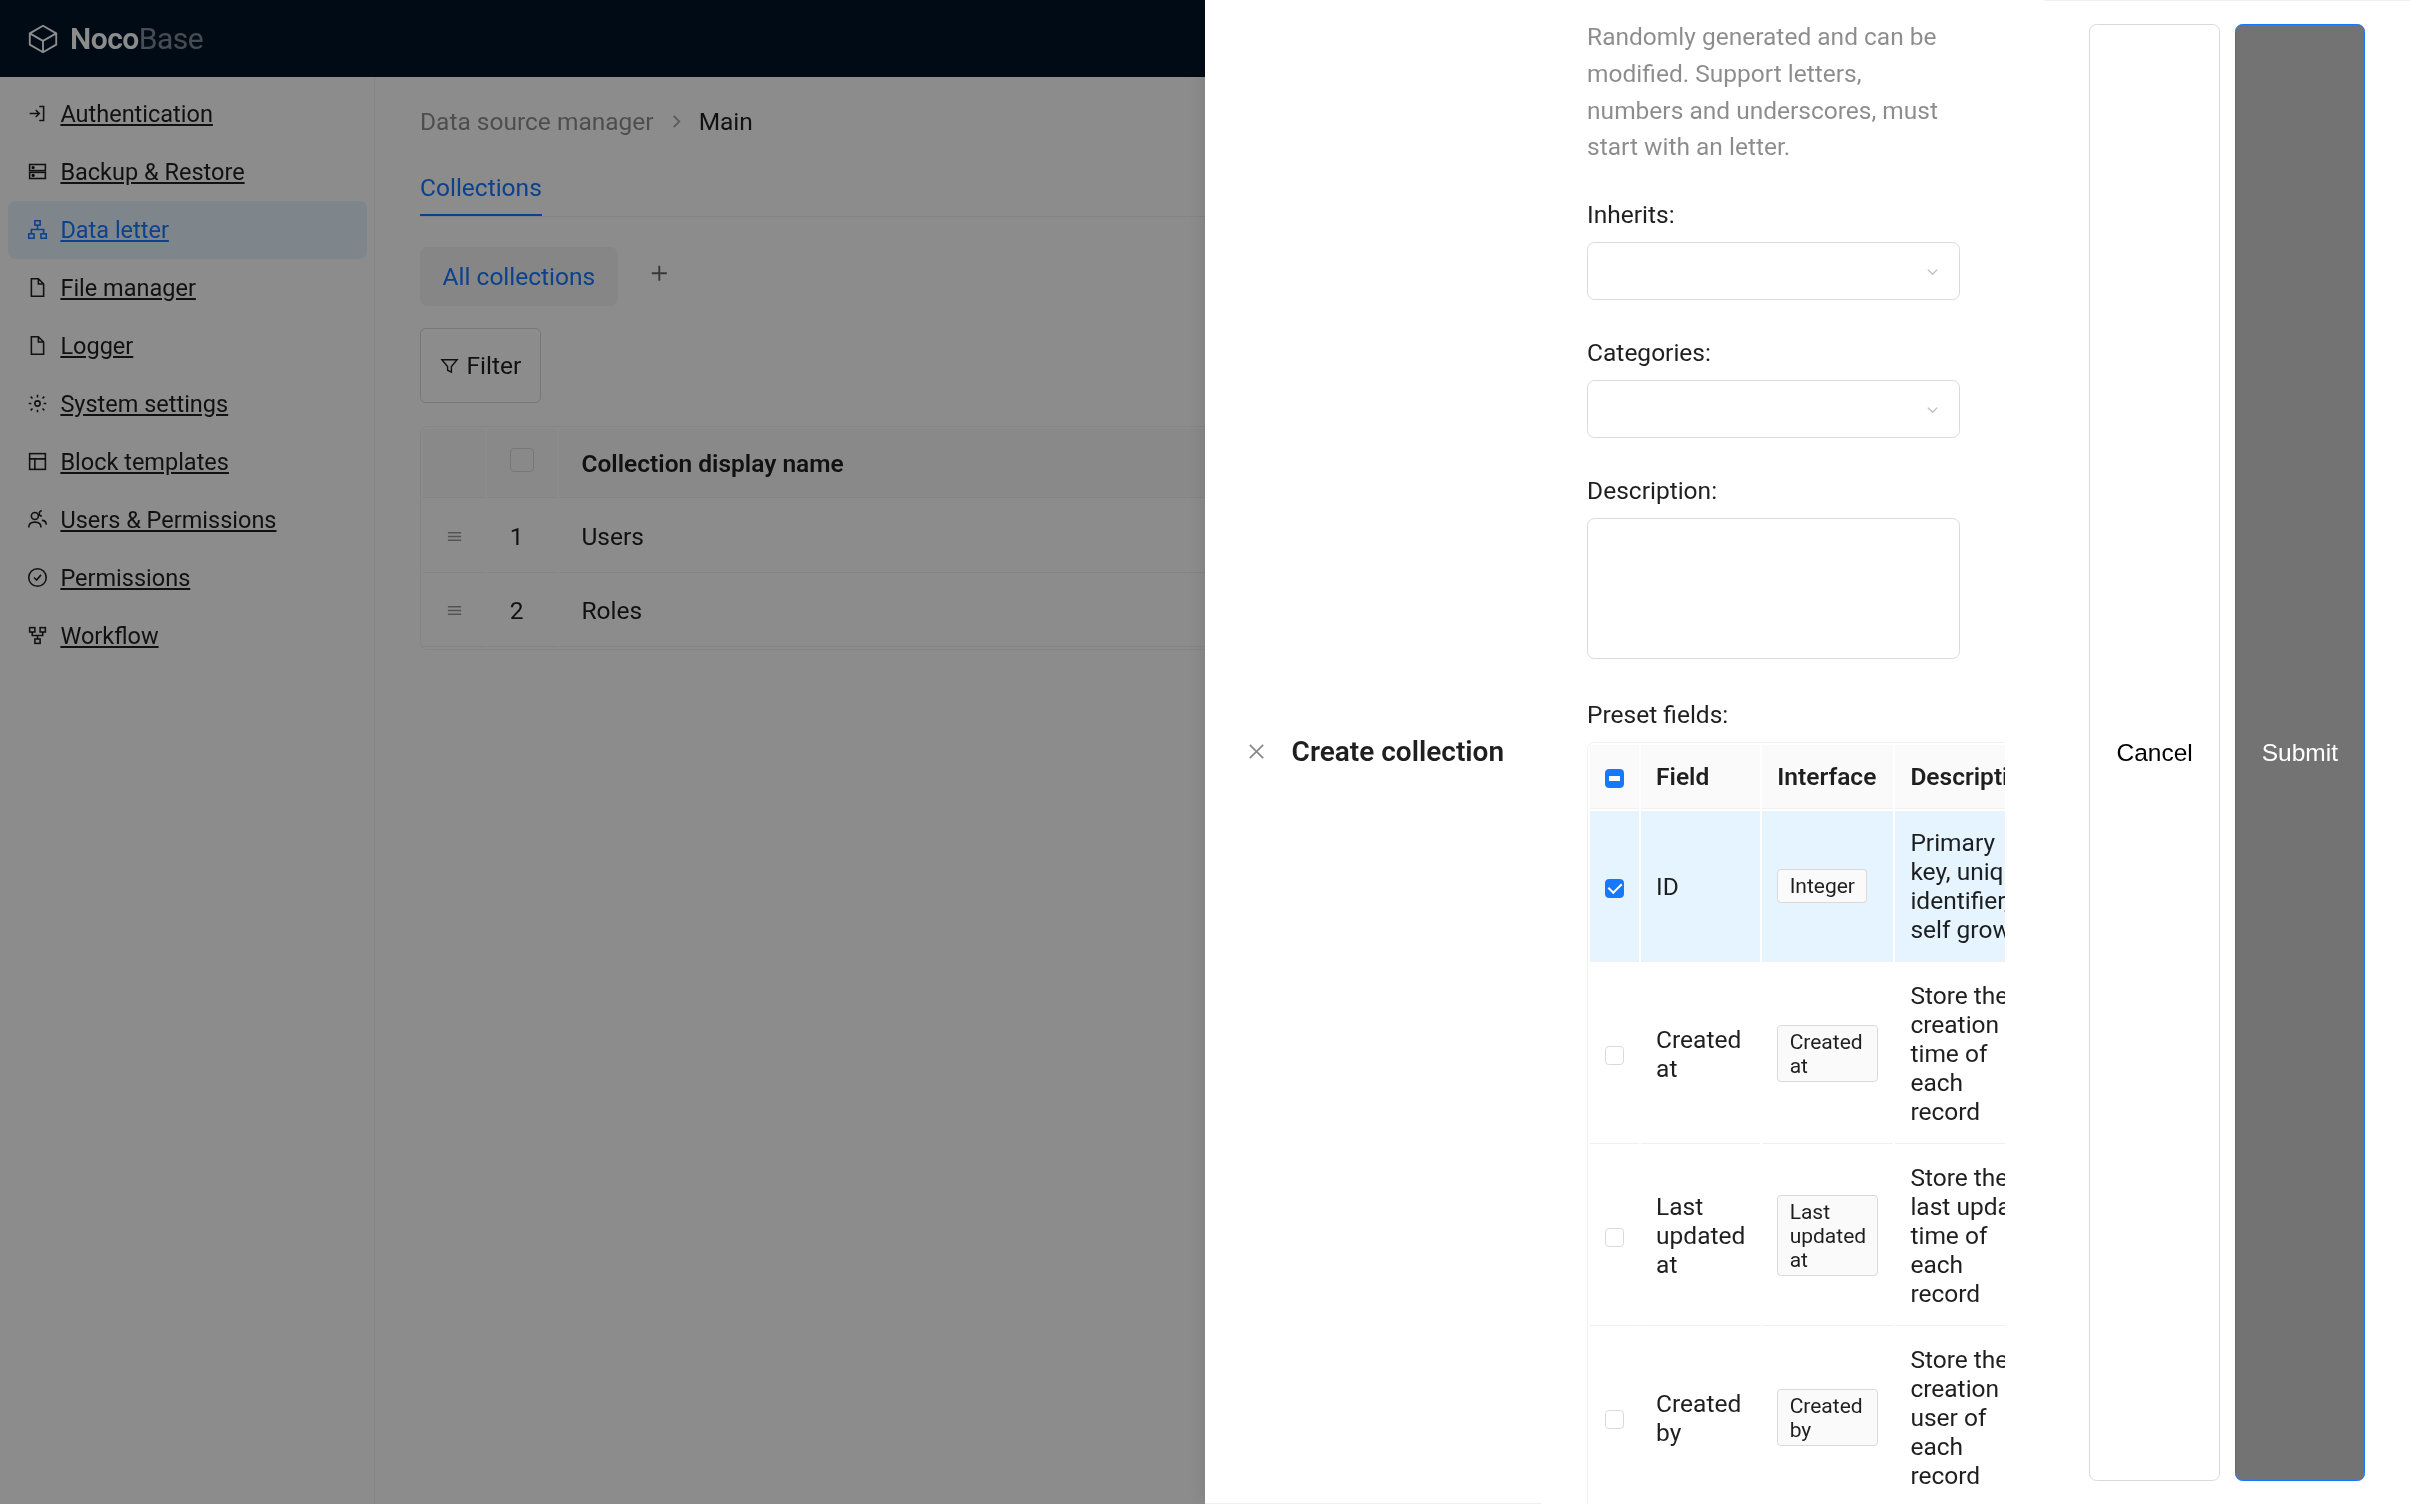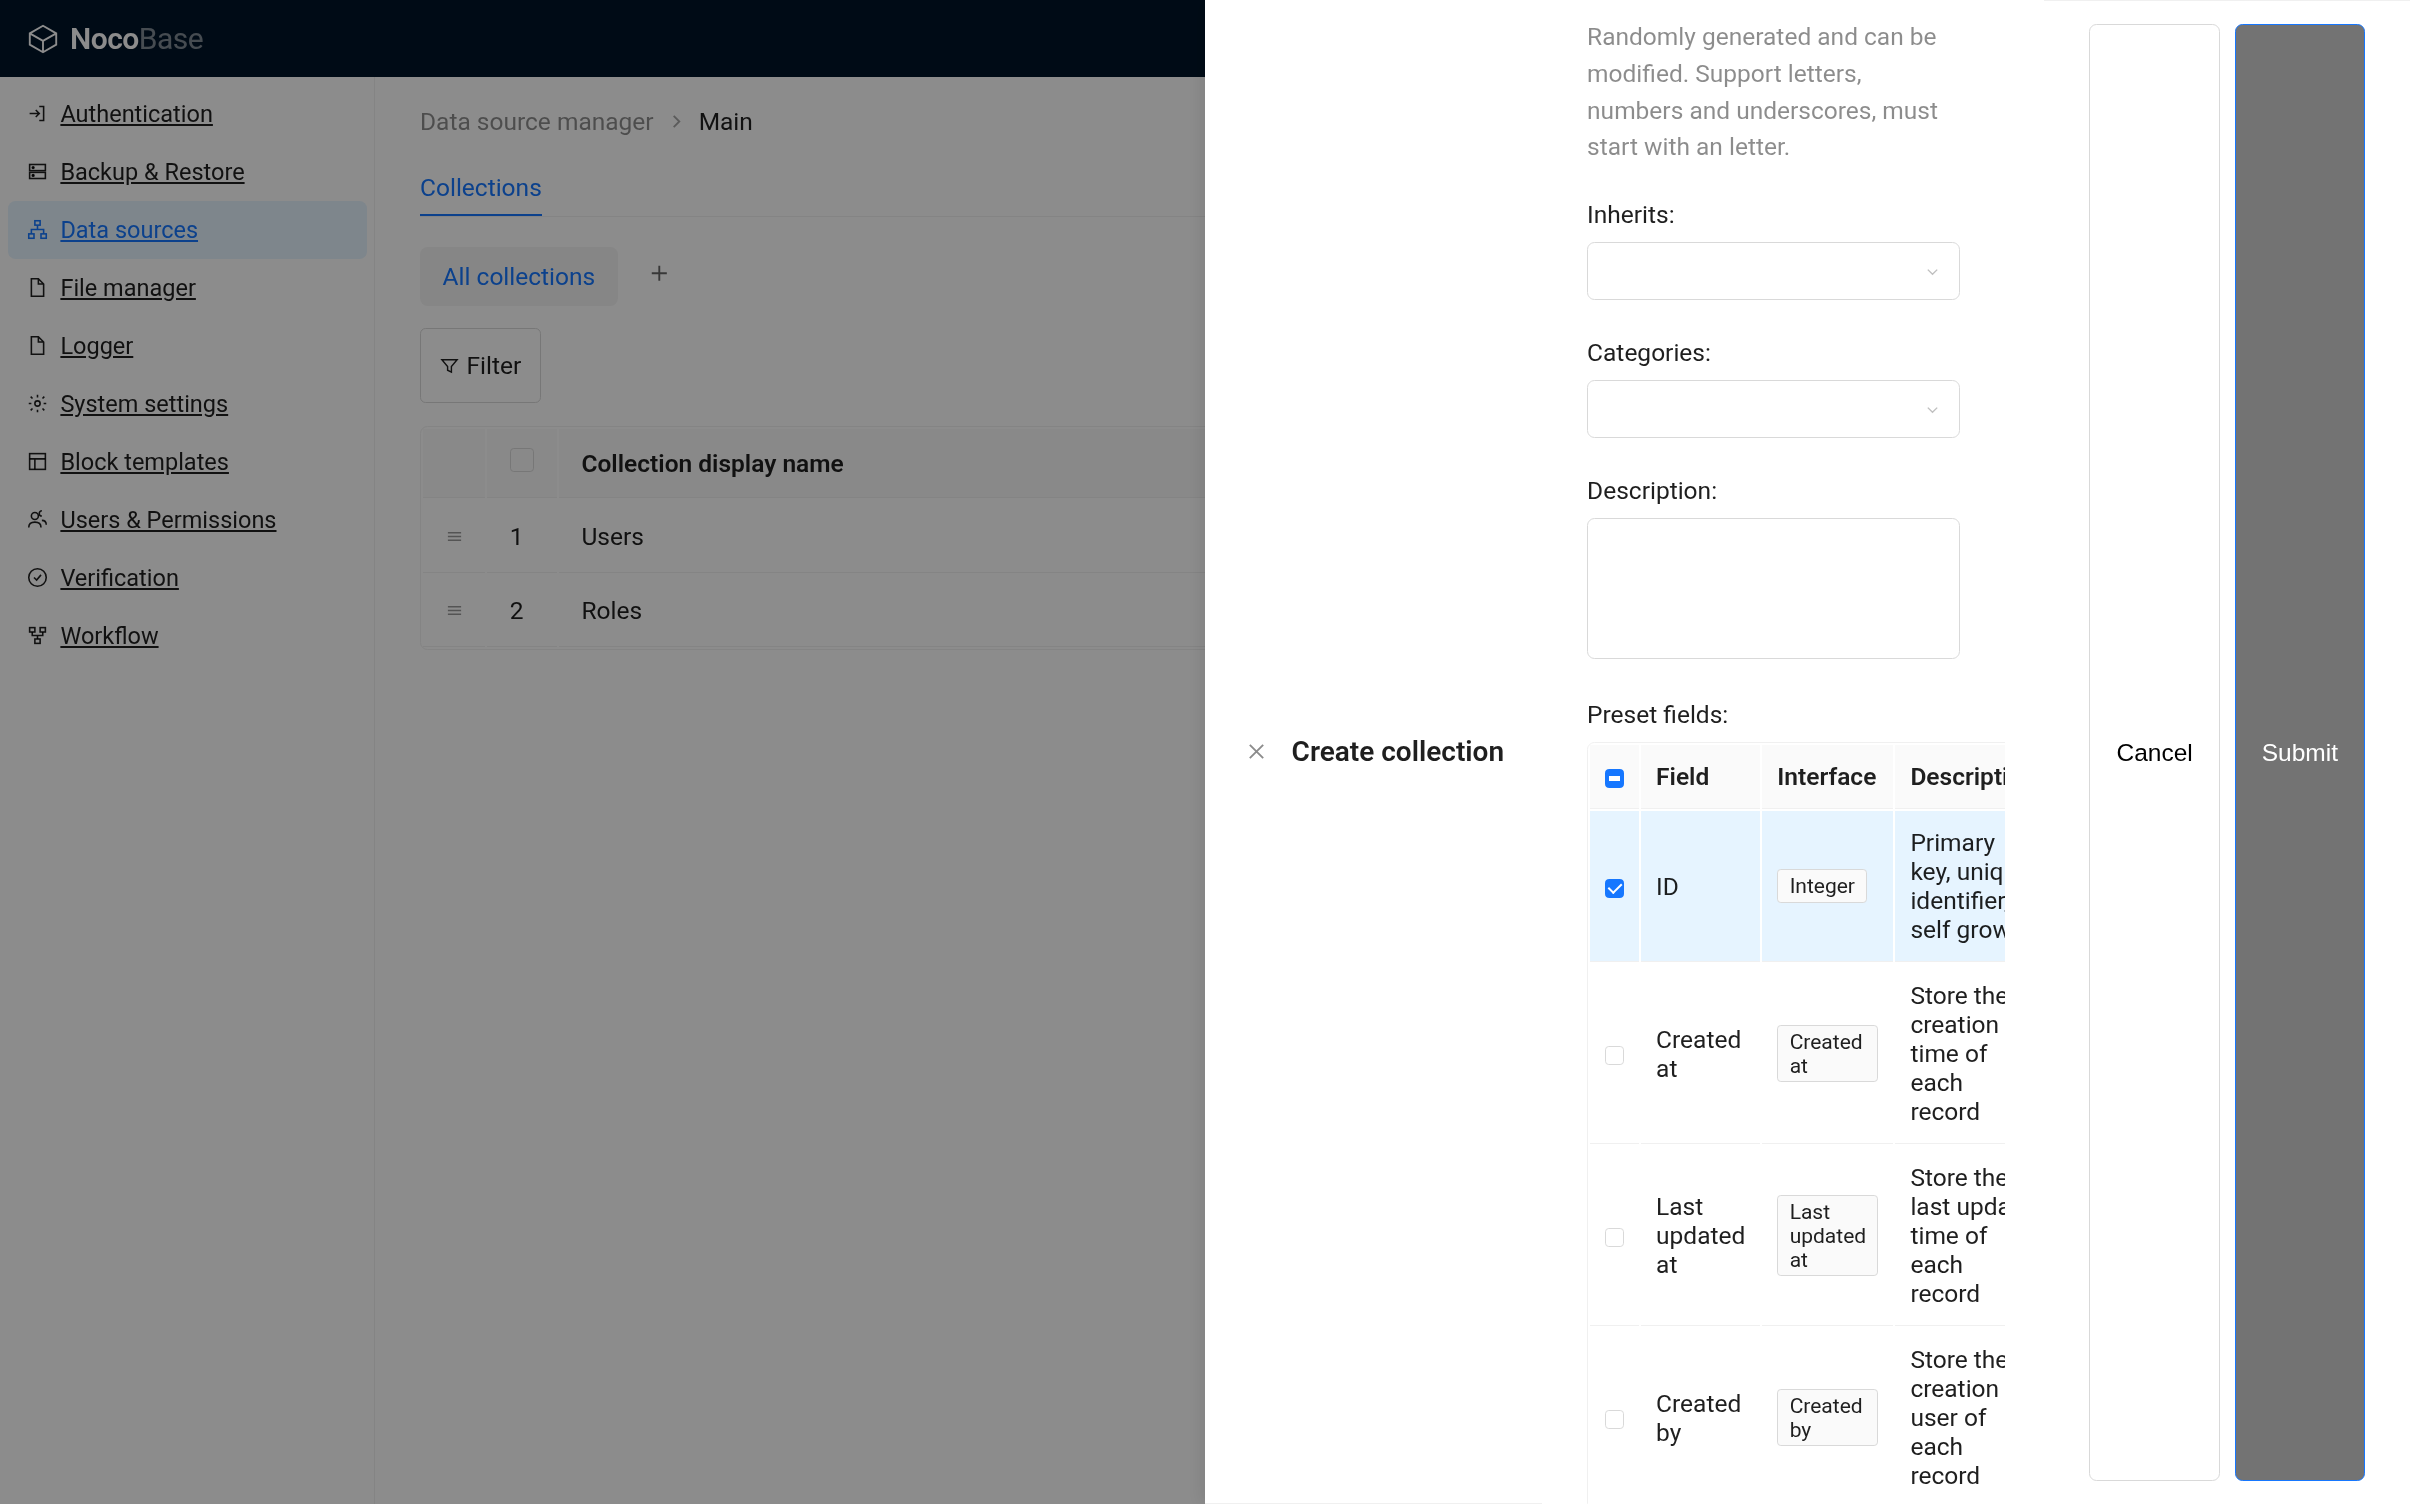--- a/index.html
+++ b/index.html
@@ -105,21 +105,21 @@
       </div>
       <div class="sidebar-item active">
         <span class="icon">
           <svg width="21" height="21" viewBox="0 0 24 24" fill="none" stroke="currentColor" stroke-width="1.8">
             <rect x="9" y="2" width="6" height="5"></rect>
             <rect x="2" y="17" width="6" height="5"></rect>
             <rect x="16" y="17" width="6" height="5"></rect>
             <path d="M12 7v5 M12 12H5v5 M12 12h7v5"></path>
           </svg>
         </span>
-        <span>Data sources</span>
+        <span>Data letter</span>
       </div>
       <div class="sidebar-item">
         <span class="icon">
           <svg width="21" height="21" viewBox="0 0 24 24" fill="none" stroke="currentColor" stroke-width="1.8">
             <path d="M13 2H5v20h14V8l-6-6z M13 2v6h6"></path>
           </svg>
         </span>
         <span>File manager</span>
       </div>
       <div class="sidebar-item">
@@ -157,21 +157,21 @@
         </span>
         <span>Users &amp; Permissions</span>
       </div>
       <div class="sidebar-item">
         <span class="icon">
           <svg width="21" height="21" viewBox="0 0 24 24" fill="none" stroke="currentColor" stroke-width="1.8">
             <circle cx="12" cy="12" r="10"></circle>
             <path d="M8 12l3 3 5-6"></path>
           </svg>
         </span>
-        <span>Verification</span>
+        <span>Permissions</span>
       </div>
       <div class="sidebar-item">
         <span class="icon">
           <svg width="21" height="21" viewBox="0 0 24 24" fill="none" stroke="currentColor" stroke-width="1.8">
             <rect x="3" y="3" width="6" height="5"></rect>
             <rect x="15" y="3" width="6" height="5"></rect>
             <rect x="9" y="16" width="6" height="5"></rect>
             <path d="M6 8v4h12V8 M12 12v4"></path>
           </svg>
         </span>

